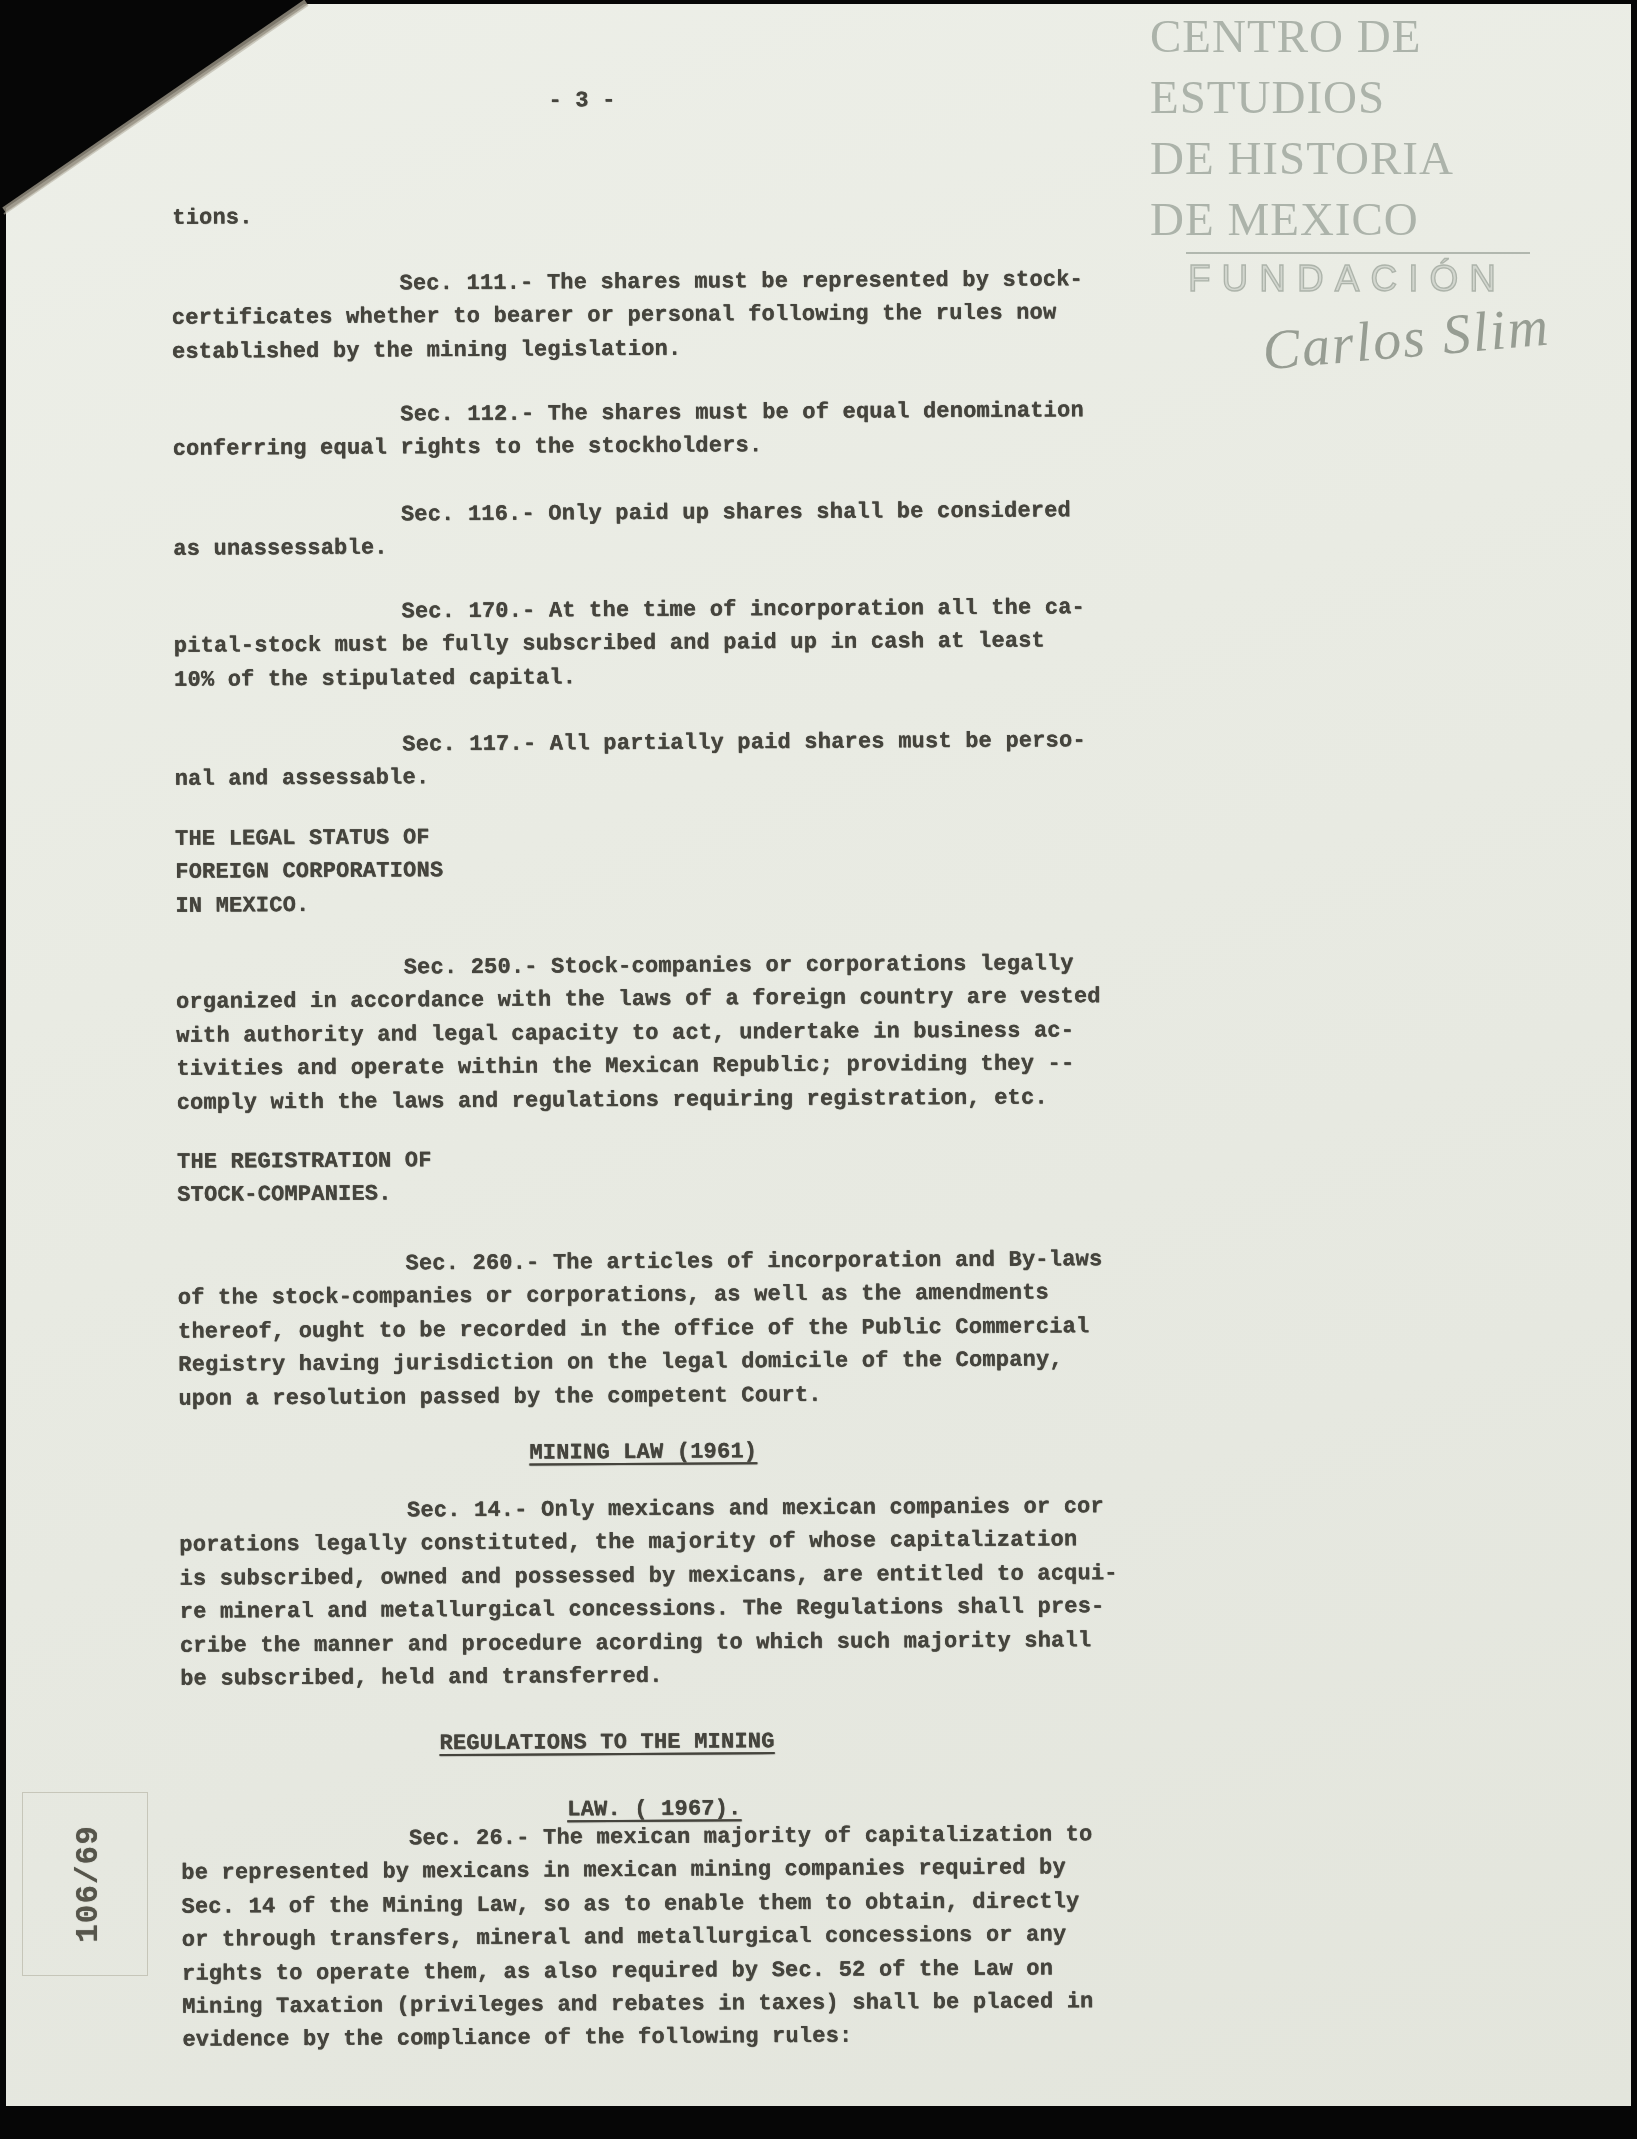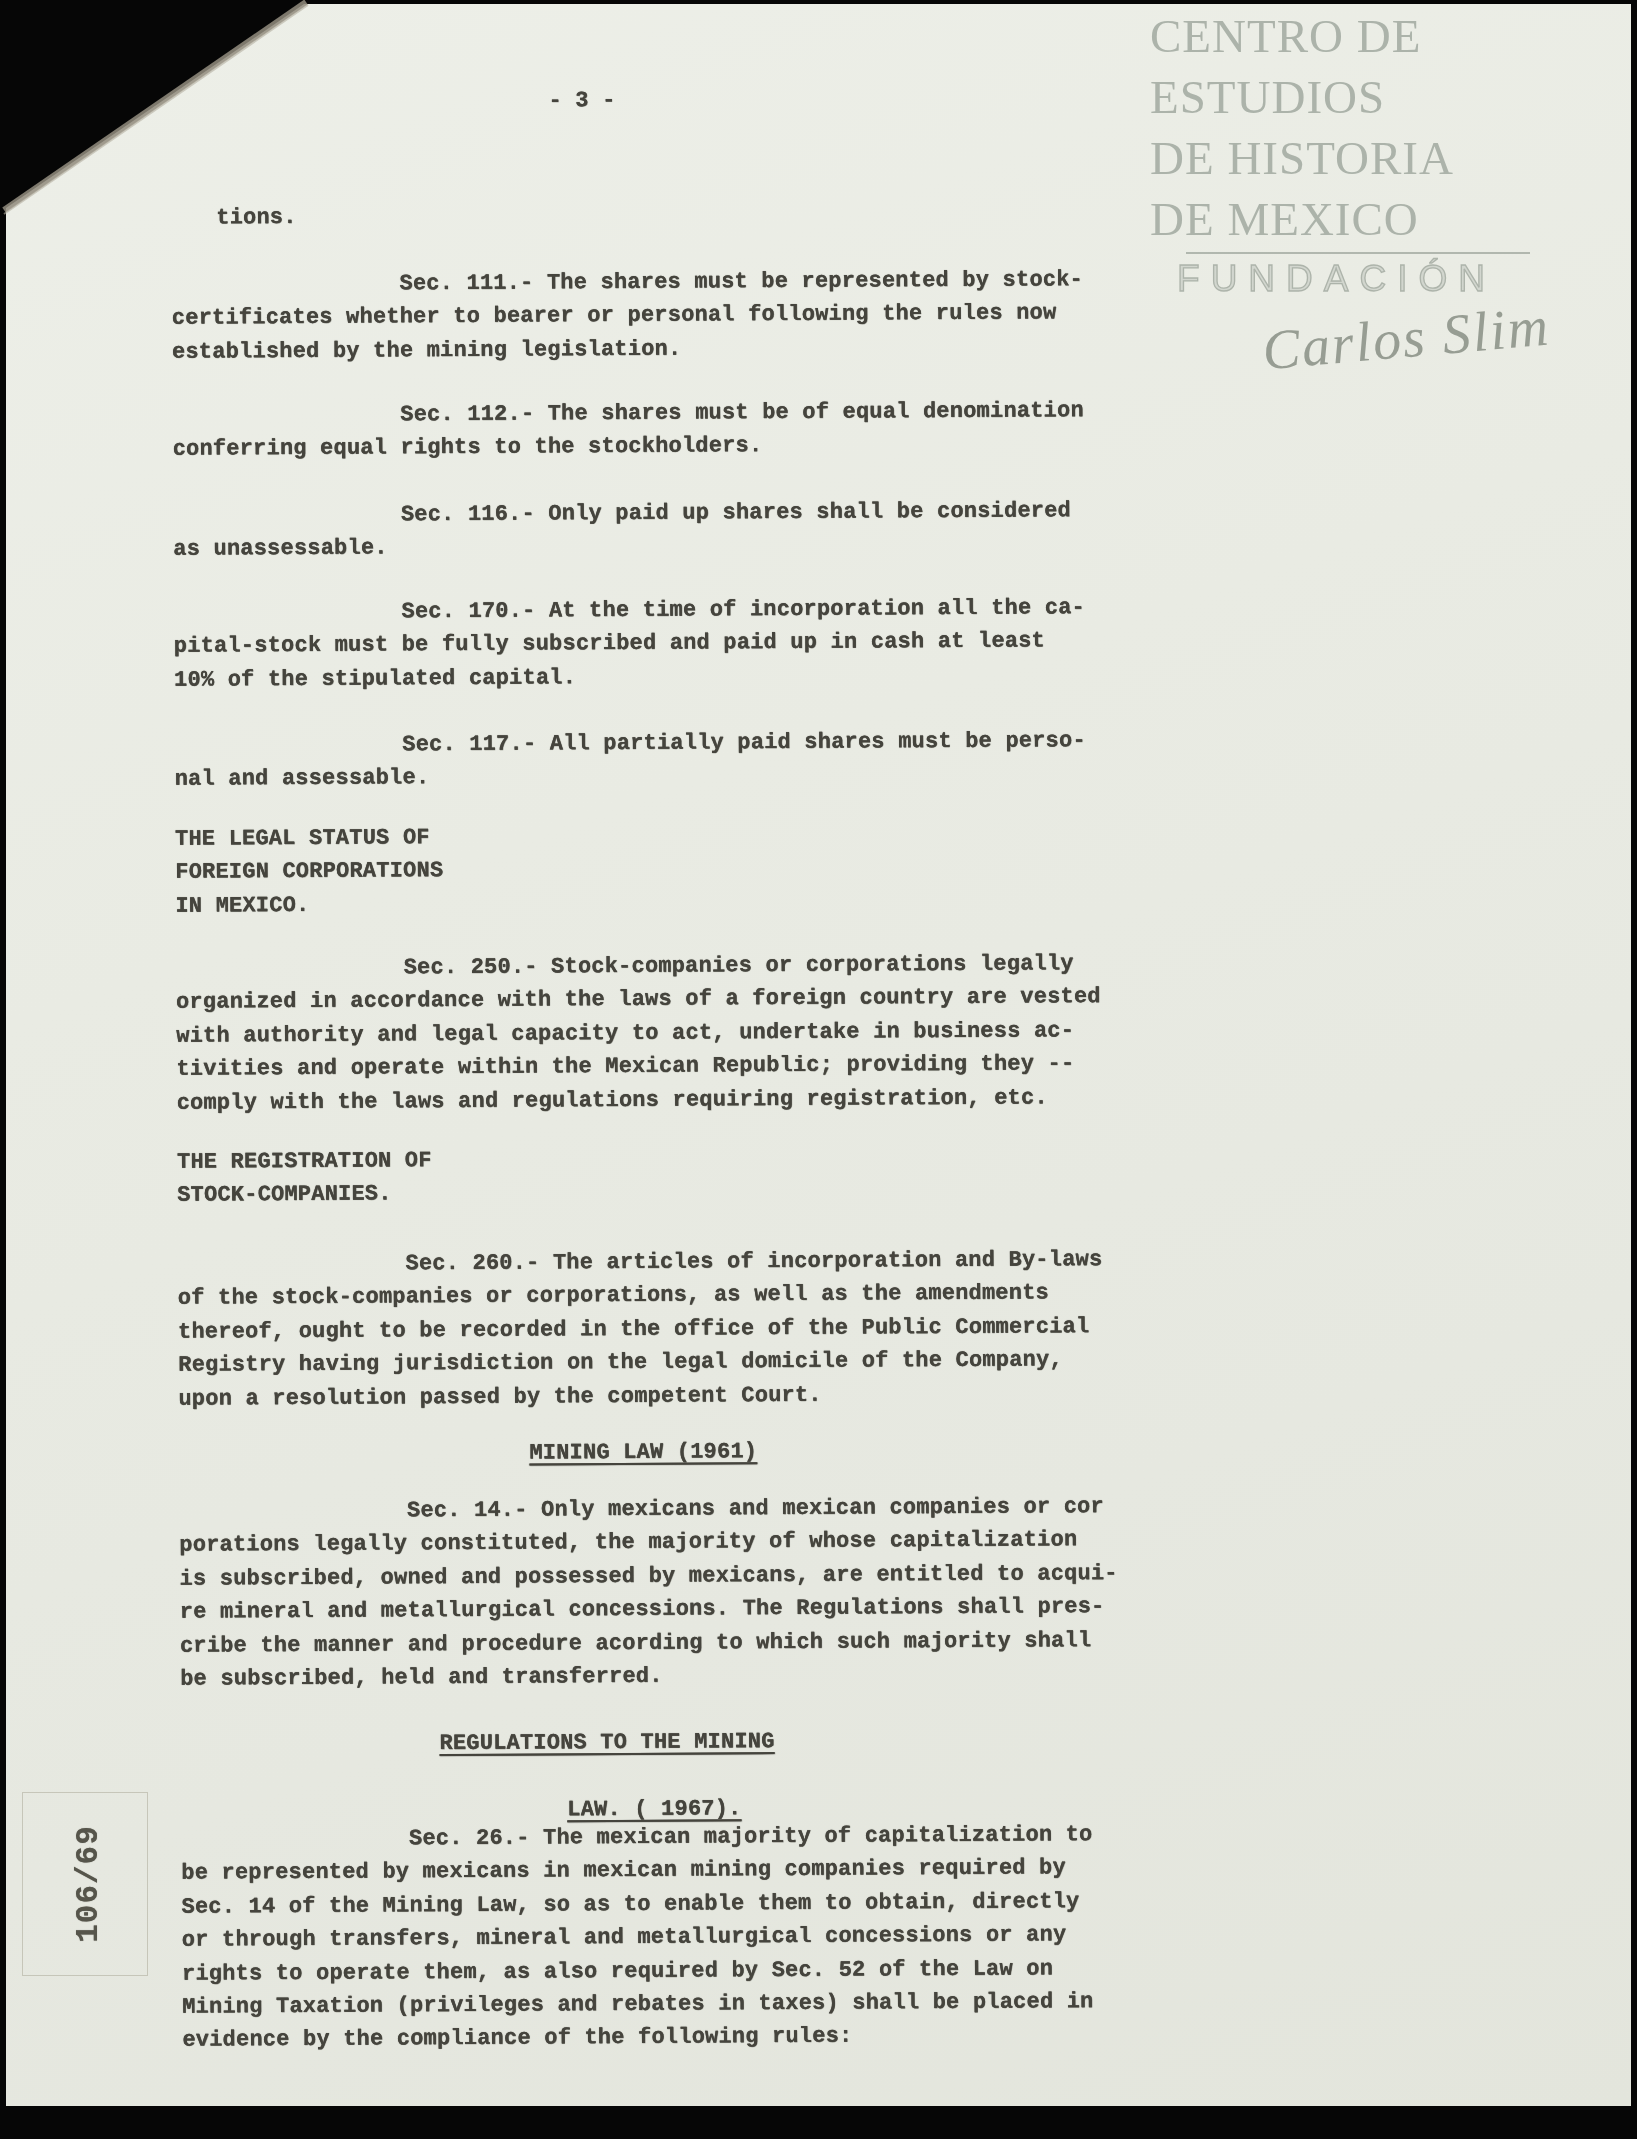--- a/index.html
+++ b/index.html
@@ -79,28 +79,27 @@
     letter-spacing: 1px;
     white-space: pre-line;
   }
   #wm-rule {
     position: absolute;
     left: 1186px; top: 252px; width: 344px;
     border-top: 2px solid rgba(158,166,156,0.75);
   }
   #wm-foundation {
     position: absolute;
-    left: 1136px; top: 258px; width: 360px;
+    left: 1188px; top: 258px; width: 360px;
     font-family: "Liberation Sans", "DejaVu Sans", sans-serif;
     font-size: 37px;
     letter-spacing: 11px;
     color: rgba(172,180,170,0.38);
     -webkit-text-stroke: 1.3px rgba(164,172,162,0.85);
     white-space: nowrap;
-    text-align: right;
   }
   #wm-signature {
     position: absolute;
     left: 1262px; top: 306px;
     font-family: "Liberation Serif", "DejaVu Serif", serif;
     font-style: italic;
     font-size: 56px;
     color: rgba(143,150,140,0.92);
     transform: rotate(-5deg);
     letter-spacing: 2px;
@@ -116,21 +115,21 @@
   <line x1="4" y1="210" x2="306" y2="2" stroke="#928c7e" stroke-width="6" opacity="0.85"></line>
   <line x1="4" y1="214" x2="308" y2="5" stroke="#b5b0a2" stroke-width="2" opacity="0.6"></line>
 </svg>
 
 <div id="stamp-box"></div>
 <div id="stamp-text">106/69</div>
 
 <div id="typelayer">
   <div class="tw tw-center" style="left:100px; top:84px; width:975px;">- 3 -</div>
 
-  <div class="tw" style="left:177px; top:199px;margin-left:44px;">tions.</div>
+  <div class="tw" style="left:177px; top:199px;">tions.</div>
 
   <div class="tw" style="left:176px; top:266px;">                 Sec. 111.- The shares must be represented by stock-
 certificates whether to bearer or personal following the rules now
 established by the mining legislation.</div>
 
   <div class="tw" style="left:176px; top:397px;">                 Sec. 112.- The shares must be of equal denomination
 conferring equal rights to the stockholders.</div>
 
   <div class="tw" style="left:176px; top:497px;">                 Sec. 116.- Only paid up shares shall be considered
 as unassessable.</div>

